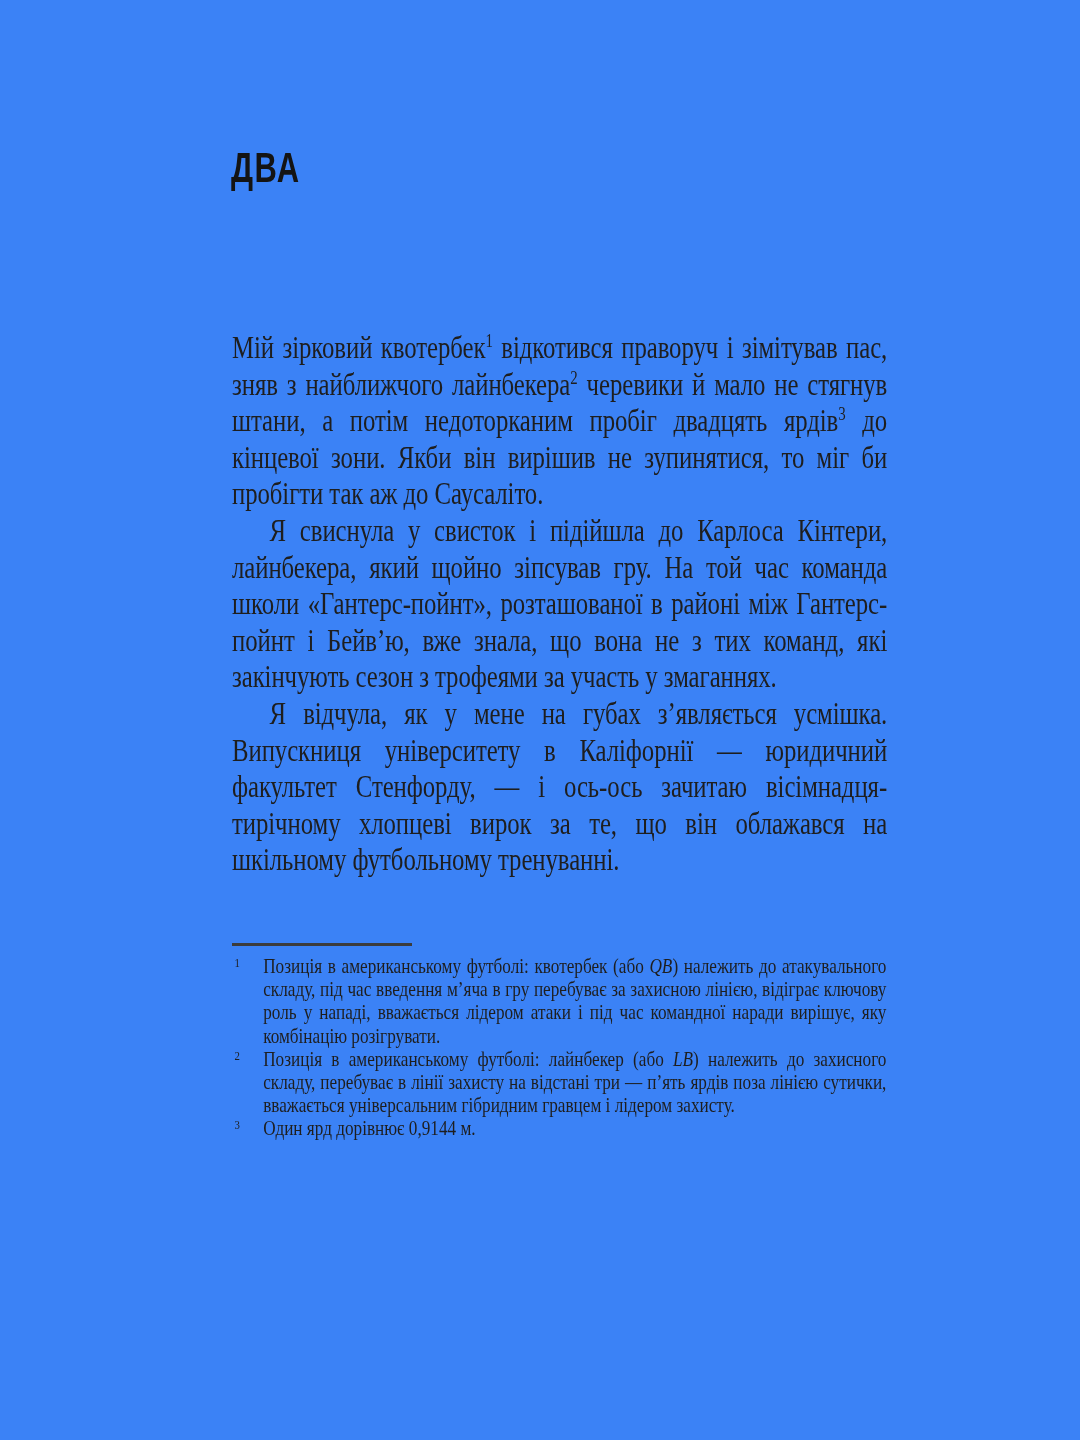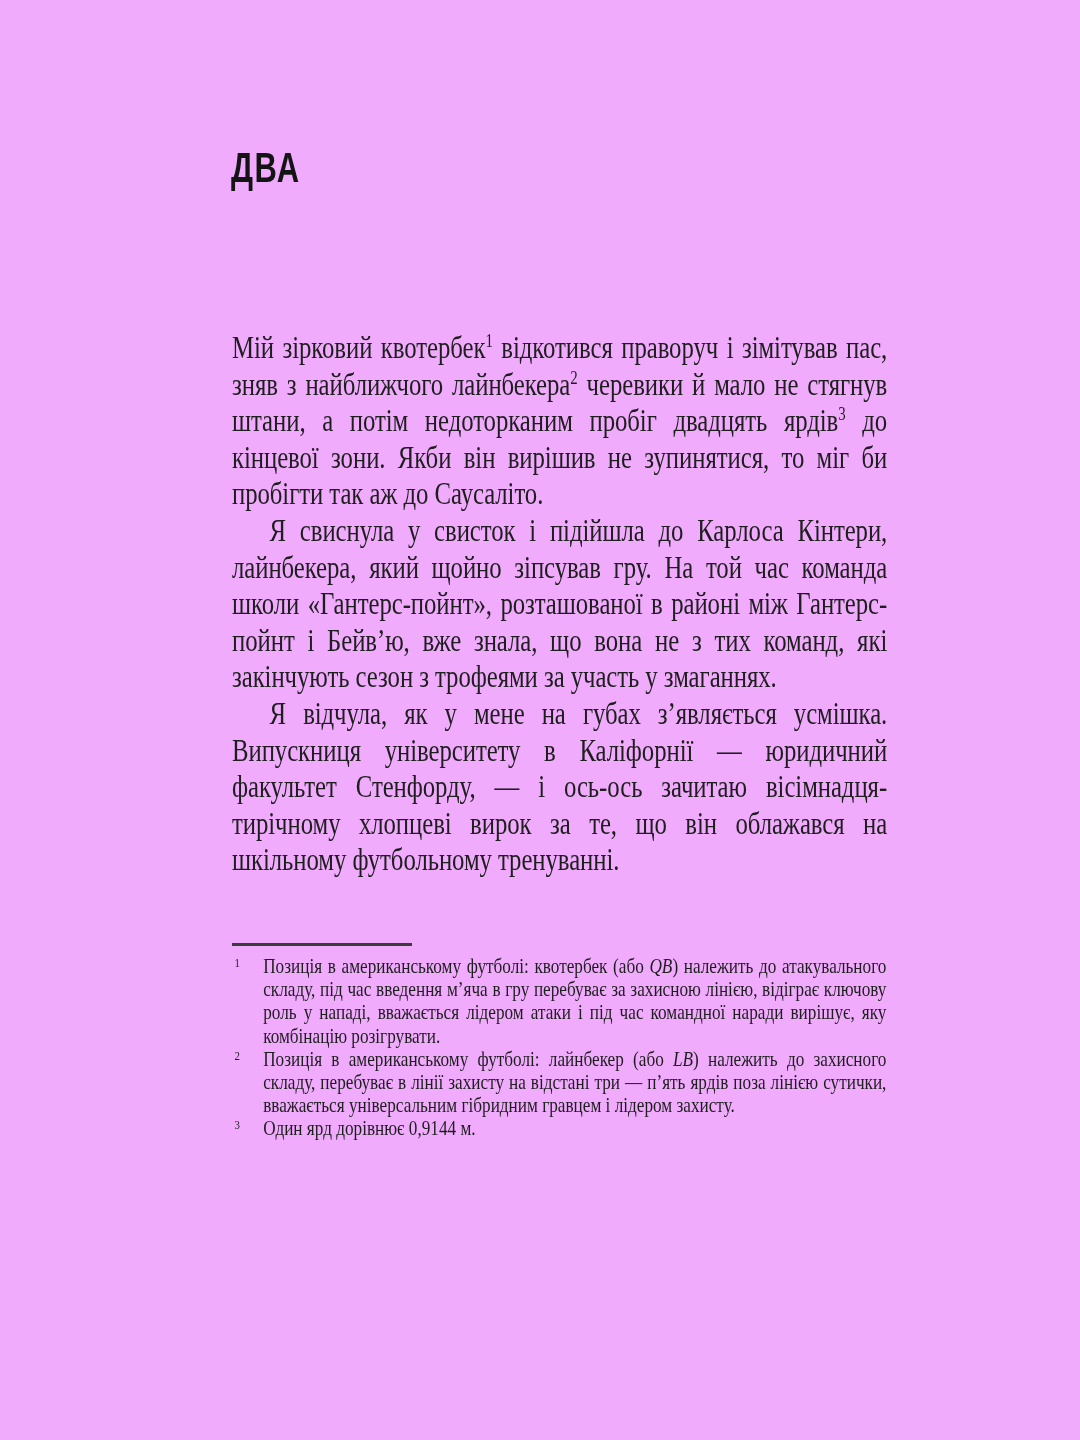--- a/index.html
+++ b/index.html
@@ -78,21 +78,21 @@
     left: 3px;
     top: 1px;
     font-size: 13.5px;
     line-height: 1;
   }
   .it { font-style: italic; }
 </style>
 </head>
 <body>
 
-<div class="page" style="background: #f0abfc; color: rgb(30, 30, 30);">
+<div class="page" style="background: #3b82f6; color: rgb(30, 30, 30);">
   <h1 class="chapter-title">ДВА</h1>
 
   <div class="body-text">
       <p class="para"><span>Мій зірковий квотербек</span><sup class="fn-ref">1</sup><span> відкотився праворуч і зімітував пас, зняв з найближчого лайнбекера</span><sup class="fn-ref">2</sup><span> черевики й мало не стягнув штани, а потім недоторканим пробіг двадцять ярдів</span><sup class="fn-ref">3</sup><span> до кінцевої зони. Якби він вирішив не зупиняти­ся, то міг би пробігти так аж до Саусаліто.</span></p>
       <p class="para indent"><span>Я свиснула у свисток і підійшла до Карлоса Кінте­ри, лайнбекера, який щойно зіпсував гру. На той час команда школи «Гантерс-пойнт», розташованої в райо­ні між Гантерс-пойнт і Бейв’ю, вже знала, що вона не з тих команд, які закінчують сезон з трофеями за участь у змаганнях.</span></p>
       <p class="para indent"><span>Я відчула, як у мене на губах з’являється усмішка. Випускниця університету в Каліфорнії — юридичний факультет Стенфорду, — і ось-ось зачитаю вісімнадця­тирічному хлопцеві вирок за те, що він облажався на шкільному футбольному тренуванні.</span></p>
     </div>
 
   <div class="fn-sep" style="background: rgb(60, 60, 60);"></div>
 

